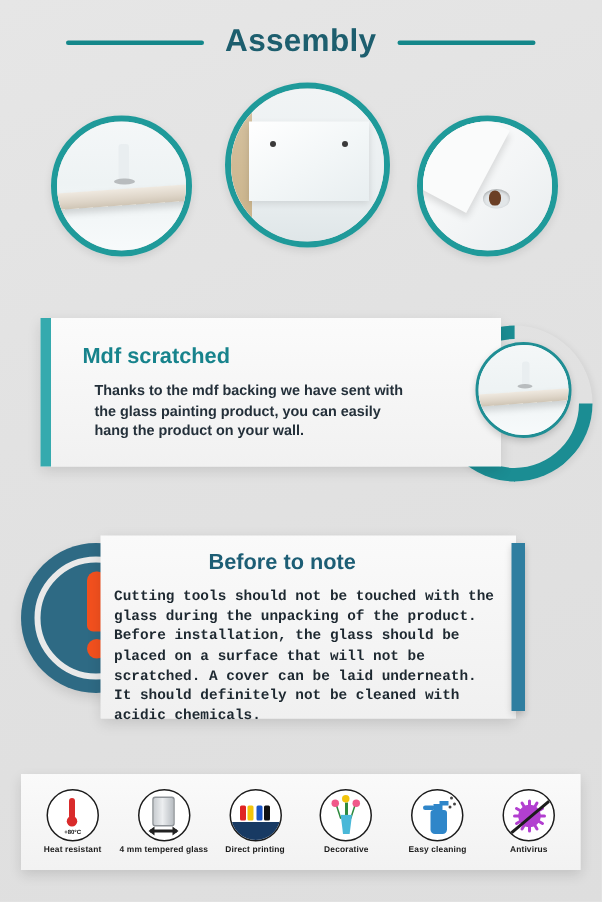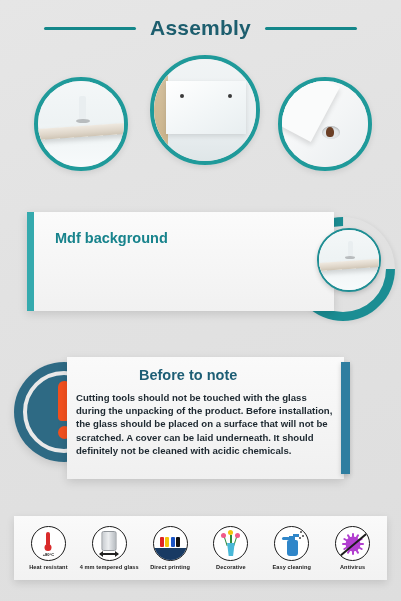--- a/index.html
+++ b/index.html
@@ -203,20 +203,21 @@
     box-shadow: 0 2px 5px rgba(0,0,0,.18);
   }
   .note-title {
     position:absolute; left:72px; top:10px;
     font-size: 14.5px; font-weight: bold; color:#1d5e75;
   }
   .note-body {
     position:absolute; left:9px; top:34px; width: 258px;
     font-size: 9.6px; font-weight: bold; line-height: 13.2px;
     color:#1d2830;
+    font-family:Liberation Mono, monospace;
   }
 
   
   .features {
     position:absolute; left:14px; top:516px;
     width: 373px; height: 64px;
     background: linear-gradient(180deg,#fafafa,#f2f2f2);
     box-shadow: 0 3px 8px rgba(0,0,0,.12);
     display:flex; align-items:center; justify-content:space-around;
     padding: 0 4px; box-sizing:border-box;
@@ -365,21 +366,22 @@
         <div class="slot"></div>
         <div class="head"></div>
       </div>
     </div>
   </div>
 
   <div class="mdf-wrap">
     <div class="mdf-arc"></div>
     <div class="mdf-card">
       <div class="accent"></div>
-      <div class="mdf-title">Mdf background</div>
+      <div class="mdf-title">Mdf scratched</div>
+      <div class="mdf-body">Thanks to the mdf backing we have sent with the glass painting product, you can easily hang the product on your wall.</div>
     </div>
     <div class="mdf-photo">
       <div class="img-sink">
         <div class="faucet"></div>
         <div class="drain"></div>
         <div class="counter"></div>
       </div>
     </div>
   </div>
 

